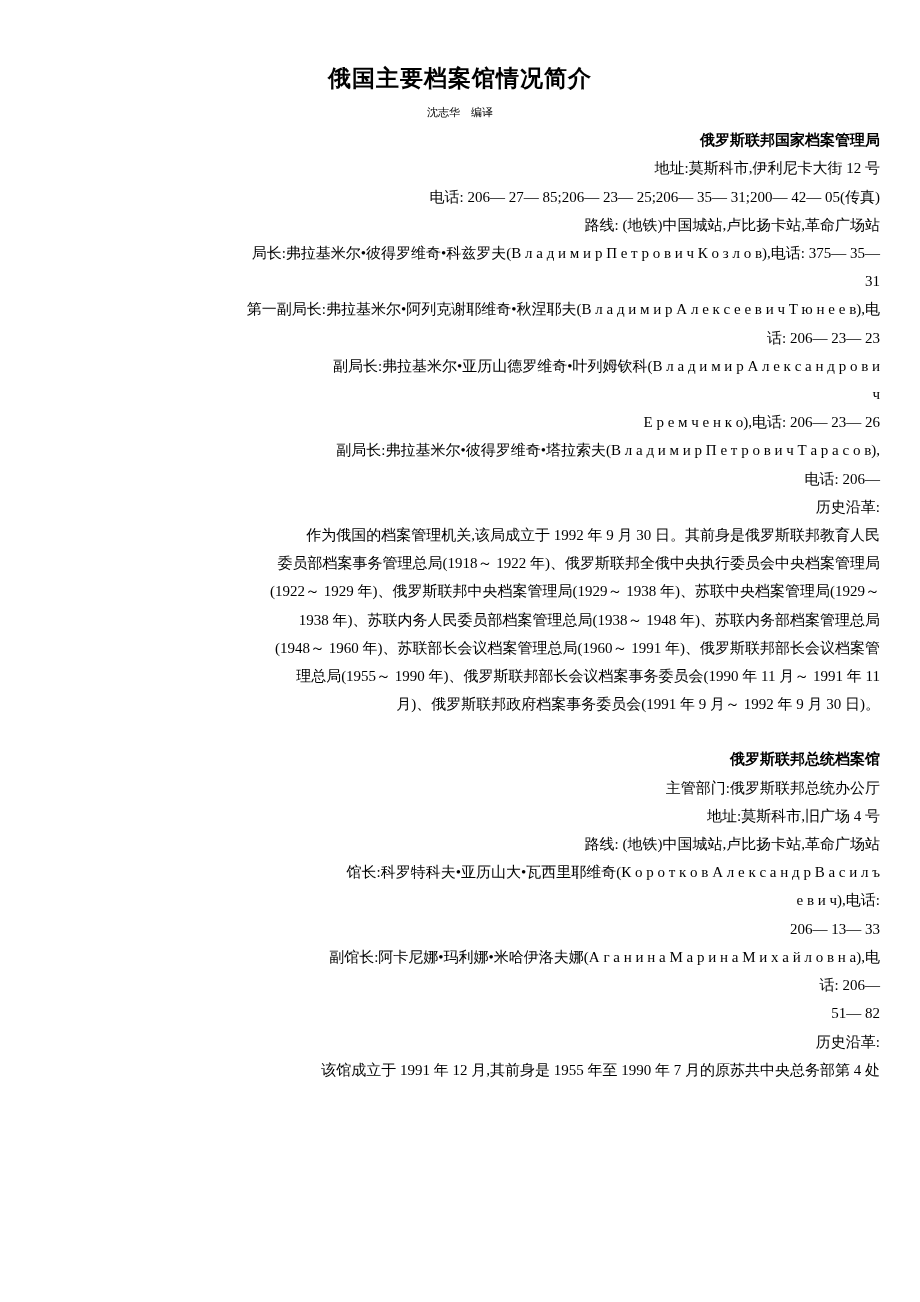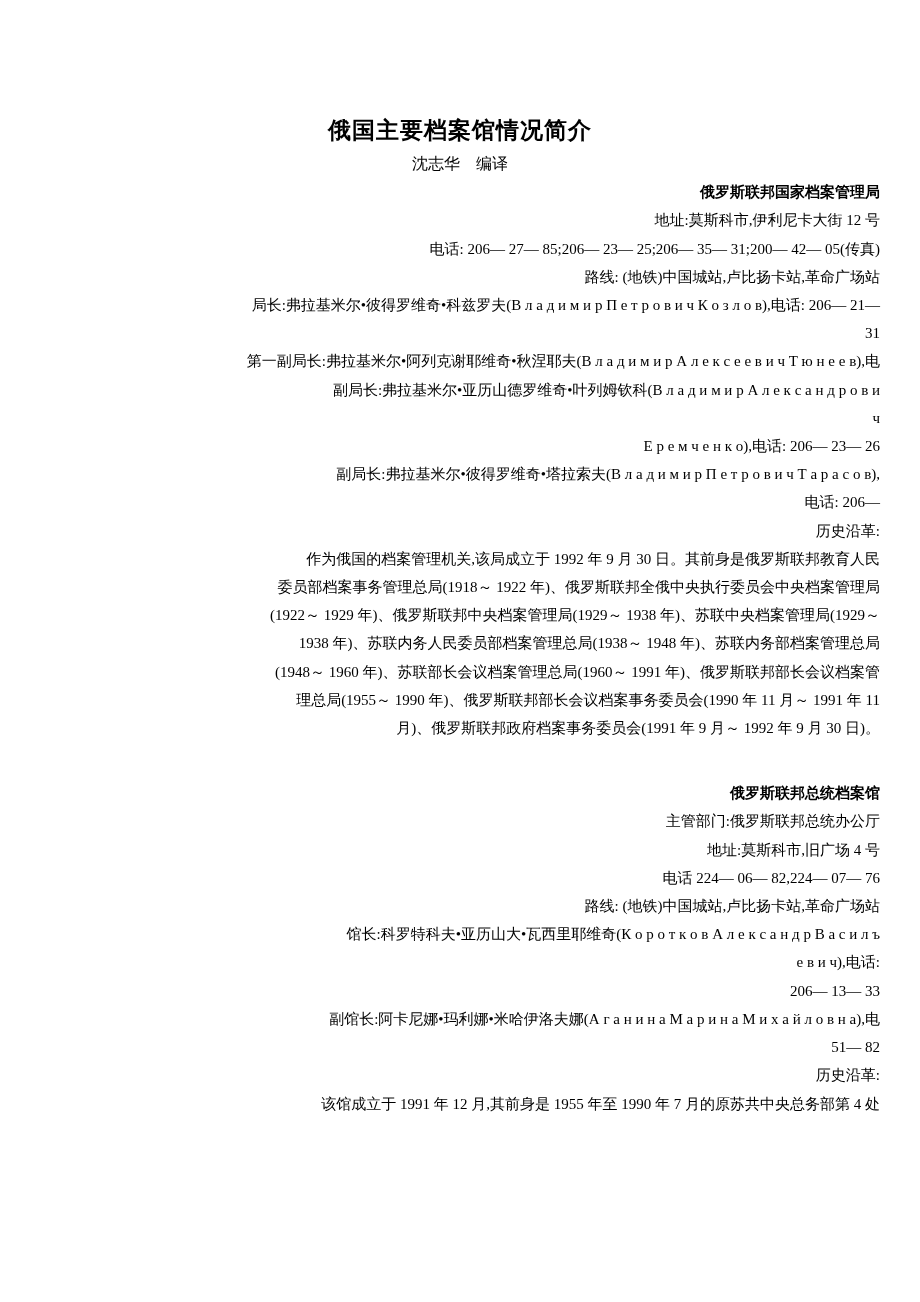--- a/index.html
+++ b/index.html
@@ -10,93 +10,94 @@
   .page {
     position: relative;
     width: 920px;
     height: 1302px;
     background: #ffffff;
     color: #000000;
     font-family: "Liberation Serif", "DejaVu Serif", serif;
     overflow: hidden;
   }
   .content {
-    padding-top: 112px;
+    padding-top: 60px;
   }
   .doc-title {
     margin: 0;
     width: 100%;
     text-align: center;
     font-size: 23px;
     font-weight: bold;
     line-height: 38px;
     letter-spacing: 1px;
   }
   .byline {
     width: 100%;
     text-align: center;
-    font-size: 16px;
+    font-size: 11px;
     line-height: 28.2px;
   }
   .line {
     margin-left: 118px;
     margin-right: 40px;
     font-size: 15px;
     line-height: 28.2px;
     white-space: nowrap;
     text-align: right;
   }
   .line.heading {
     font-weight: bold;
   }
   .line.heading.gap-before {
-    margin-top: 37px;
+    margin-top: 27px;
   }
   .line.out {
     margin-left: 88px;
   }
   .line.sp {
     letter-spacing: 1px;
   }
 </style>
 </head>
 <body>
 
 <div class="page">
   <div class="content">
     <h1 class="doc-title">俄国主要档案馆情况简介</h1>
     <div class="byline">沈志华　编译</div>
     <div id="doc-body">
         <div class="line heading">俄罗斯联邦国家档案管理局</div>
         <div class="line">地址:莫斯科市,伊利尼卡大街 12 号</div>
         <div class="line">电话: 206— 27— 85;206— 23— 25;206— 35— 31;200— 42— 05(传真)</div>
         <div class="line">路线: (地铁)中国城站,卢比扬卡站,革命广场站</div>
-        <div class="line">局长:弗拉基米尔•彼得罗维奇•科兹罗夫(В л а д и м и р П е т р о в и ч К о з л о в),电话: 206— 21—</div>
+        <div class="line">局长:弗拉基米尔•彼得罗维奇•科兹罗夫(В л а д и м и р П е т р о в и ч К о з л о в),电话: 375— 35—</div>
         <div class="line">31</div>
         <div class="line">第一副局长:弗拉基米尔•阿列克谢耶维奇•秋涅耶夫(В л а д и м и р А л е к с е е в и ч Т ю н е е в),电</div>
+        <div class="line">话: 206— 23— 23</div>
         <div class="line">副局长:弗拉基米尔•亚历山德罗维奇•叶列姆钦科(В л а д и м и р А л е к с а н д р о в и</div>
         <div class="line out">ч</div>
         <div class="line">Е р е м ч е н к о),电话: 206— 23— 26</div>
         <div class="line">副局长:弗拉基米尔•彼得罗维奇•塔拉索夫(В л а д и м и р П е т р о в и ч Т а р а с о в),</div>
         <div class="line out">电话: 206—</div>
         <div class="line">历史沿革:</div>
         <div class="line">作为俄国的档案管理机关,该局成立于 1992 年 9 月 30 日。其前身是俄罗斯联邦教育人民</div>
         <div class="line">委员部档案事务管理总局(1918～ 1922 年)、俄罗斯联邦全俄中央执行委员会中央档案管理局</div>
         <div class="line">(1922～ 1929 年)、俄罗斯联邦中央档案管理局(1929～ 1938 年)、苏联中央档案管理局(1929～</div>
         <div class="line">1938 年)、苏联内务人民委员部档案管理总局(1938～ 1948 年)、苏联内务部档案管理总局</div>
         <div class="line">(1948～ 1960 年)、苏联部长会议档案管理总局(1960～ 1991 年)、俄罗斯联邦部长会议档案管</div>
         <div class="line">理总局(1955～ 1990 年)、俄罗斯联邦部长会议档案事务委员会(1990 年 11 月～ 1991 年 11</div>
         <div class="line">月)、俄罗斯联邦政府档案事务委员会(1991 年 9 月～ 1992 年 9 月 30 日)。</div>
         <div class="line heading gap-before">俄罗斯联邦总统档案馆</div>
         <div class="line">主管部门:俄罗斯联邦总统办公厅</div>
         <div class="line">地址:莫斯科市,旧广场 4 号</div>
-        <div class="line">电话 224— 06— 82,224— 07— 76</div>
         <div class="line">路线: (地铁)中国城站,卢比扬卡站,革命广场站</div>
         <div class="line">馆长:科罗特科夫•亚历山大•瓦西里耶维奇(К о р о т к о в А л е к с а н д р В а с и л ъ</div>
         <div class="line out">е в и ч),电话:</div>
         <div class="line">206— 13— 33</div>
         <div class="line">副馆长:阿卡尼娜•玛利娜•米哈伊洛夫娜(А г а н и н а М а р и н а М и х а й л о в н а),电</div>
+        <div class="line out">话: 206—</div>
         <div class="line">51— 82</div>
         <div class="line">历史沿革:</div>
         <div class="line">该馆成立于 1991 年 12 月,其前身是 1955 年至 1990 年 7 月的原苏共中央总务部第 4 处</div>
       </div>
   </div>
 </div>
 
 </body></html>

